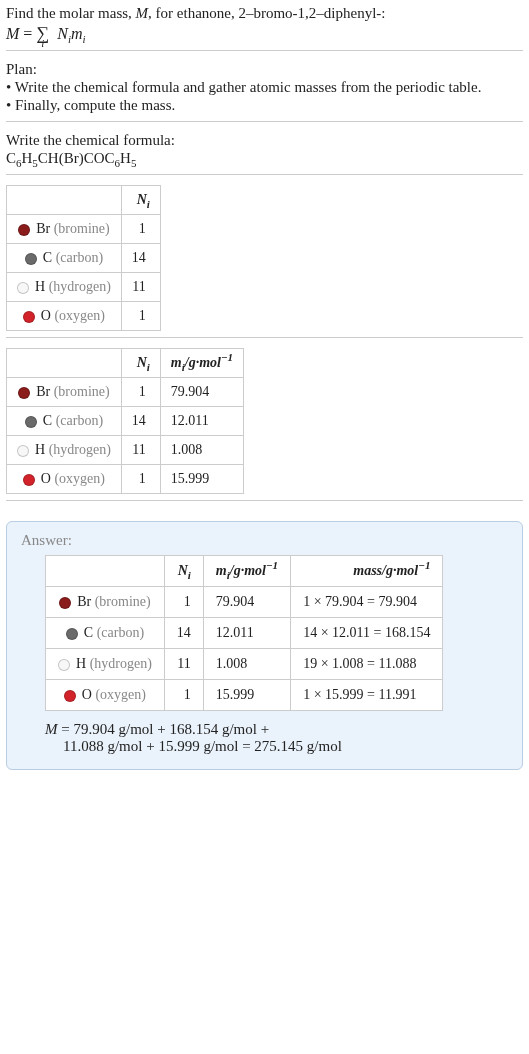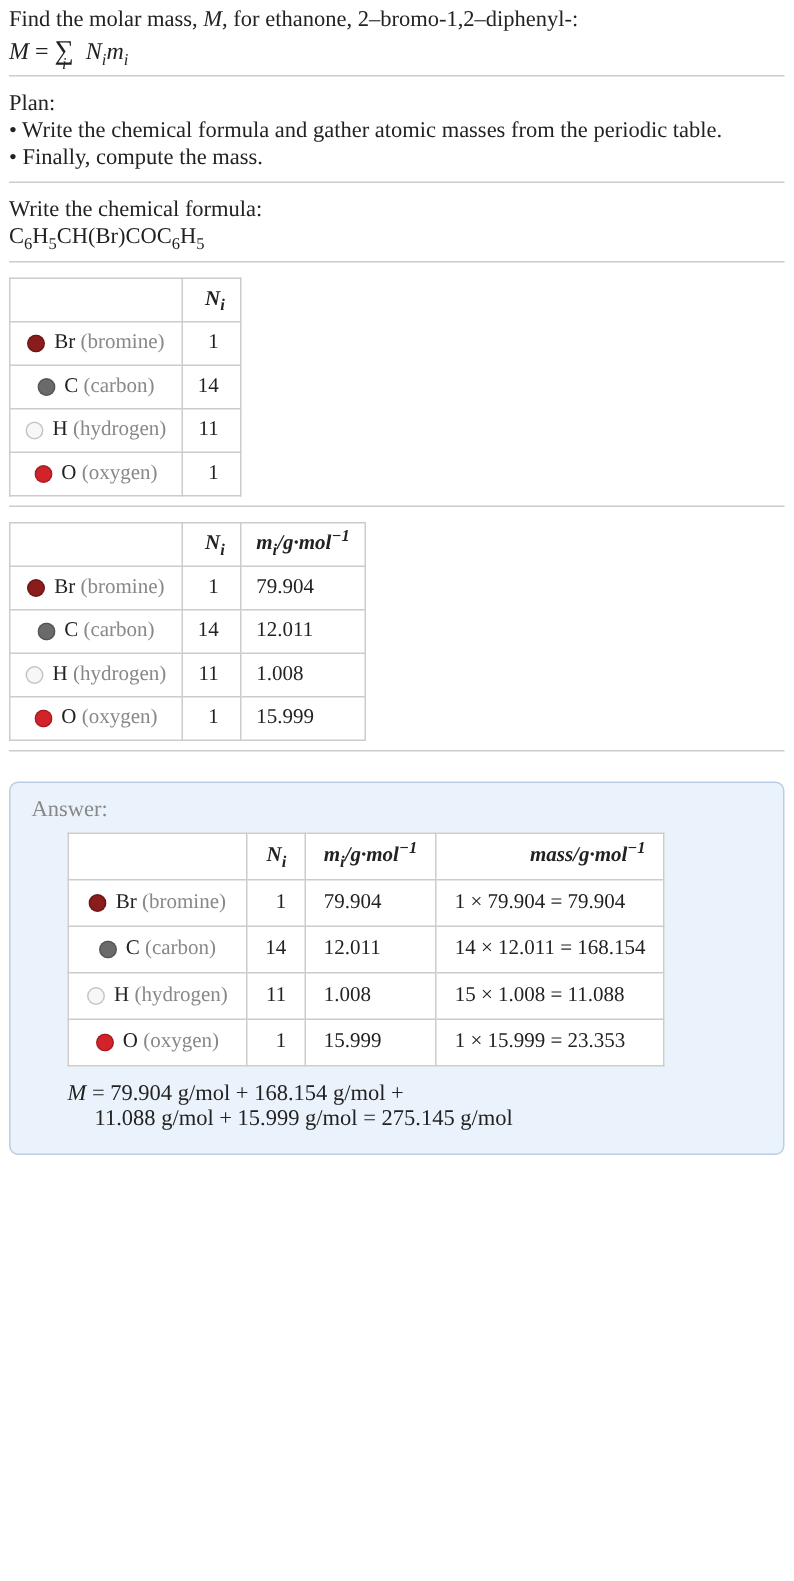--- a/index.html
+++ b/index.html
@@ -197,27 +197,27 @@
       <tr>
         <td><span class="dot c-dot"></span>C <span class="elgray">(carbon)</span></td>
         <td class="num">14</td>
         <td class="numl">12.011</td>
         <td class="numl">14 × 12.011 = 168.154</td>
       </tr>
       <tr>
         <td><span class="dot h-dot"></span>H <span class="elgray">(hydrogen)</span></td>
         <td class="num">11</td>
         <td class="numl">1.008</td>
-        <td class="numl">15 × 1.008 = 11.088</td>
+        <td class="numl">19 × 1.008 = 11.088</td>
       </tr>
       <tr>
         <td><span class="dot o-dot"></span>O <span class="elgray">(oxygen)</span></td>
         <td class="num">1</td>
         <td class="numl">15.999</td>
-        <td class="numl">1 × 15.999 = 23.353</td>
+        <td class="numl">1 × 15.999 = 11.991</td>
       </tr>
     </tbody>
       </table>
 
     <div class="answer-M">
       <div><span class="mi">M</span> = 79.904 g/mol + 168.154 g/mol +</div>
       <div class="wrap2">11.088 g/mol + 15.999 g/mol = 275.145 g/mol</div>
     </div>
   </div>
 </div>

